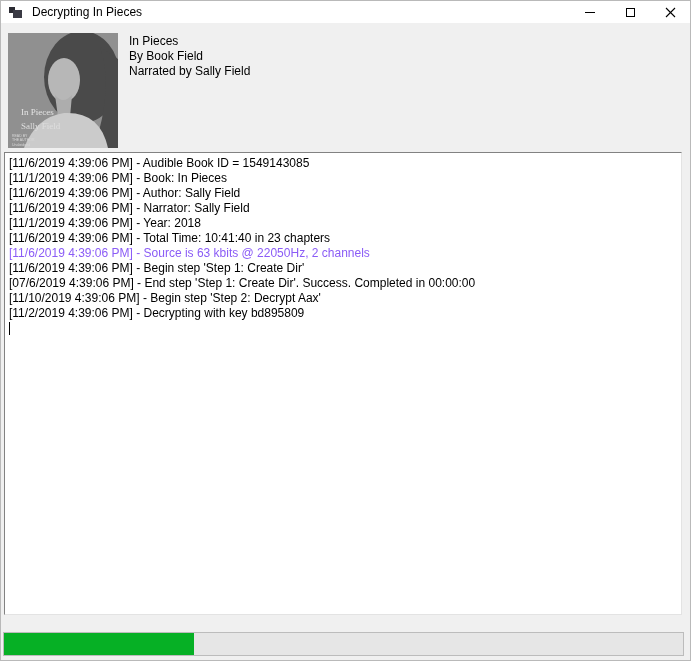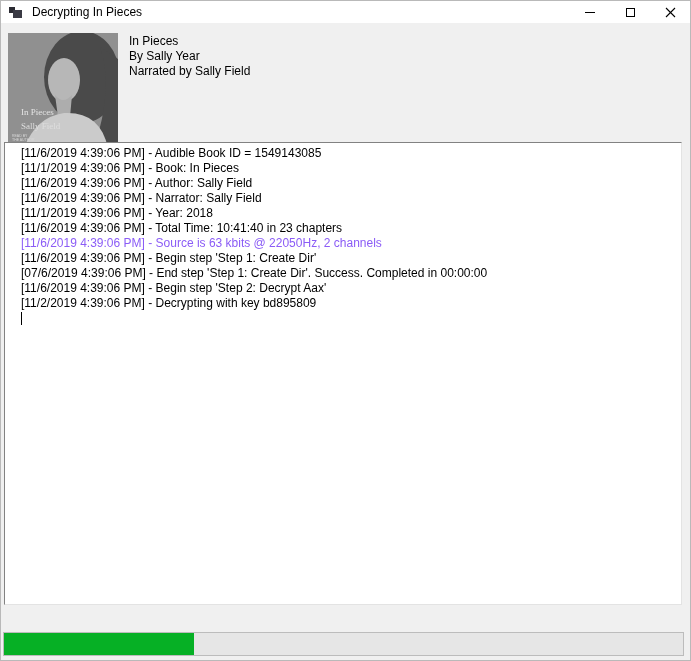--- a/index.html
+++ b/index.html
@@ -31,29 +31,29 @@
   .min-glyph { width:10px; height:1px; background:#000; }
   .max-glyph { width:9px; height:9px; border:1px solid #000; box-sizing:border-box; }
   
   .cover { position:absolute; left:7px; top:32px; display:block; }
   .book-info {
     position:absolute; left:128px; top:33px;
     font-size:12px; line-height:15px; color:#000;
   }
   
   .log {
-    position:absolute; left:3px; top:141px;
+    position:absolute; left:3px; top:151px;
     width:678px; height:463px;
     background:#ffffff;
     border-top:1px solid #828282;
     border-left:1px solid #828282;
     border-bottom:1px solid #e3e3e3;
     border-right:1px solid #e3e3e3;
     box-sizing:border-box;
-    padding:3px 16px;
+    padding:3px 4px;
     font-size:12px; line-height:15px; color:#000;
     overflow:hidden;
     cursor:text;
   }
   .log-line { white-space:pre; }
   .log-line.red { color:#8b5cf6; }
   .caret { width:1px; height:13px; background:#000; margin-top:1px; }
   
   .progress {
     position:absolute; left:2px; top:631px;
@@ -100,36 +100,36 @@
     <path d="M16 115 Q28 84 56 80 Q92 78 100 115 Z" fill="#cbcbcb"></path>
     <text x="13" y="82" font-family="Liberation Serif, serif" font-size="9" fill="#e4e4e4">In Pieces</text>
     <text x="13" y="96" font-family="Liberation Serif, serif" font-size="9" fill="#dedede">Sally Field</text>
     <text x="4" y="104" font-family="Liberation Sans, sans-serif" font-size="3.5" fill="#d8d8d8">READ BY</text>
     <text x="4" y="108" font-family="Liberation Sans, sans-serif" font-size="3.5" fill="#d8d8d8">THE AUTHOR</text>
     <text x="4" y="113" font-family="Liberation Sans, sans-serif" font-size="3.5" fill="#d8d8d8">Unabridged</text>
   </svg>
 
   <div class="book-info">
     <div>In Pieces</div>
-    <div>By Sally Year</div>
+    <div>By Book Field</div>
     <div>Narrated by Sally Field</div>
   </div>
 
   <div class="log">
     <div>
         <div class="log-line">[11/6/2019 4:39:06 PM] - Audible Book ID = 1549143085</div>
         <div class="log-line">[11/1/2019 4:39:06 PM] - Book: In Pieces</div>
         <div class="log-line">[11/6/2019 4:39:06 PM] - Author: Sally Field</div>
         <div class="log-line">[11/6/2019 4:39:06 PM] - Narrator: Sally Field</div>
         <div class="log-line">[11/1/2019 4:39:06 PM] - Year: 2018</div>
         <div class="log-line">[11/6/2019 4:39:06 PM] - Total Time: 10:41:40 in 23 chapters</div>
         <div class="log-line red">[11/6/2019 4:39:06 PM] - Source is 63 kbits @ 22050Hz, 2 channels</div>
         <div class="log-line">[11/6/2019 4:39:06 PM] - Begin step 'Step 1: Create Dir'</div>
         <div class="log-line">[07/6/2019 4:39:06 PM] - End step 'Step 1: Create Dir'. Success. Completed in 00:00:00</div>
-        <div class="log-line">[11/6/2019 4:39:06 PM] - Begin step 'Step 2: Decrypt Aax'</div>
+        <div class="log-line">[11/10/2019 4:39:06 PM] - Begin step 'Step 2: Decrypt Aax'</div>
         <div class="log-line">[11/2/2019 4:39:06 PM] - Decrypting with key bd895809</div>
       </div>
     <div class="caret"></div>
   </div>
 
   <div class="progress" style="background: rgb(230, 230, 230);">
     <div class="progress-fill" style="width: 28%; background: rgb(6, 176, 37);"></div>
   </div>
 
 </div>

